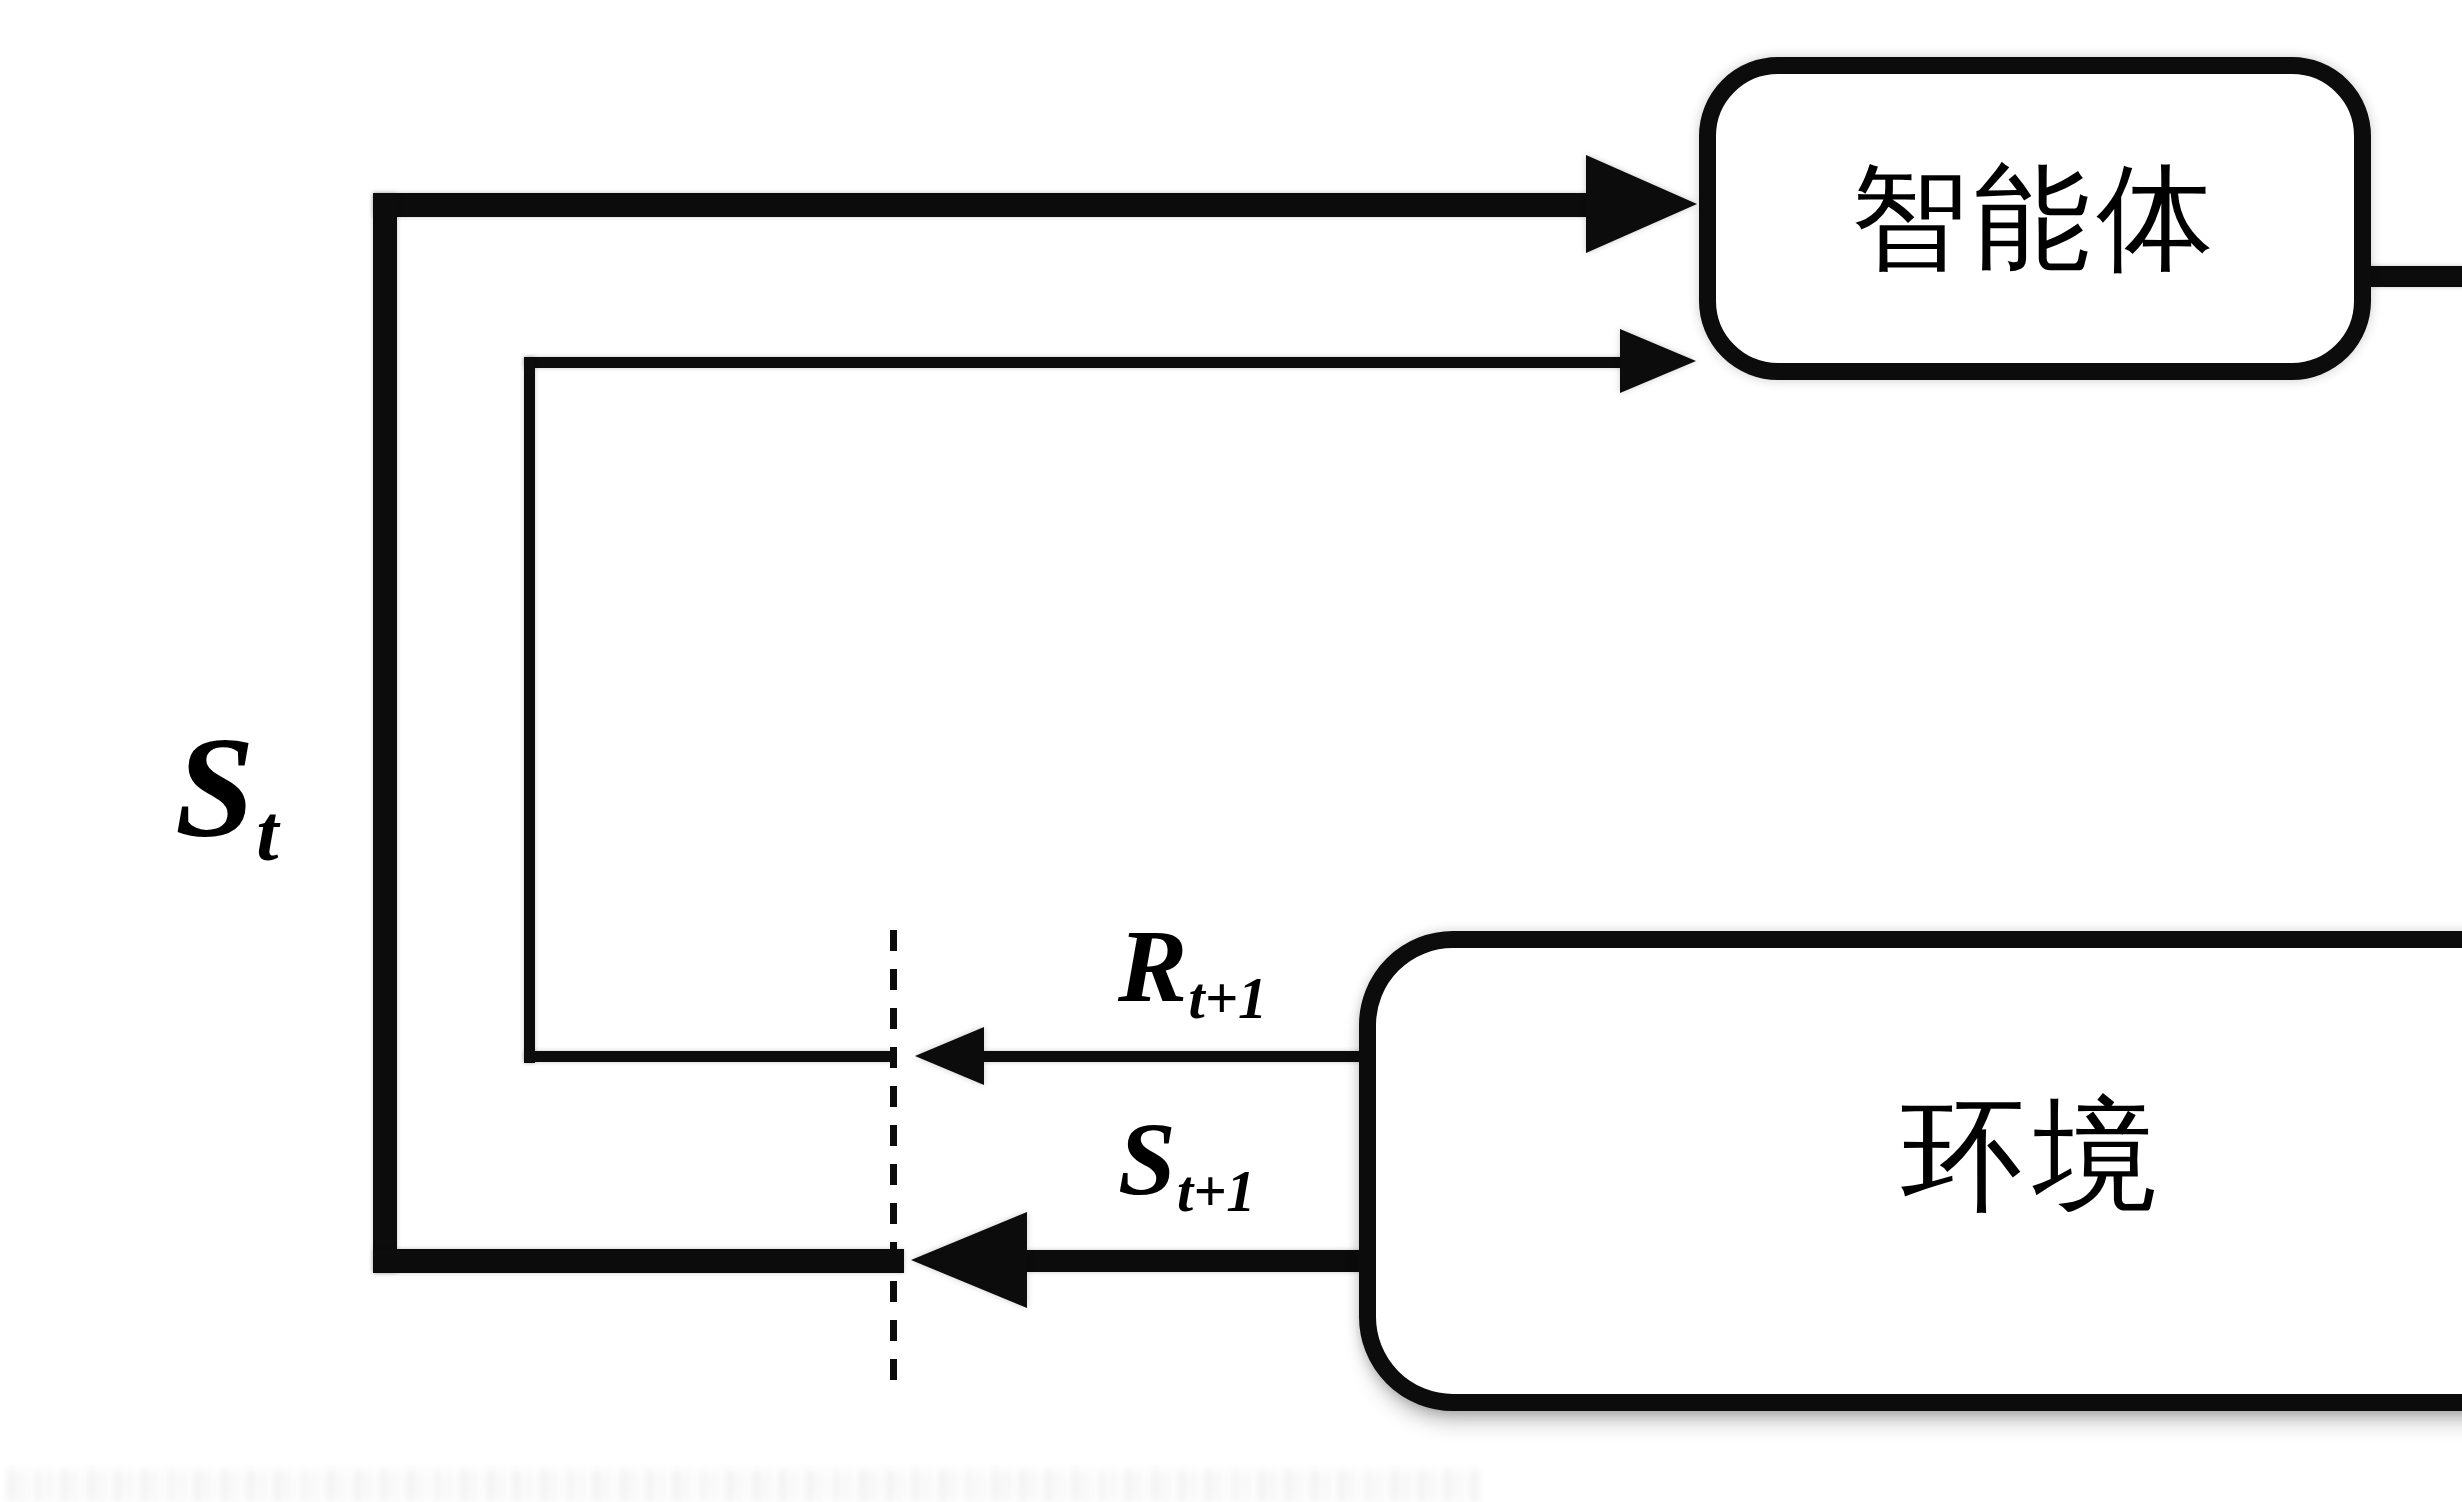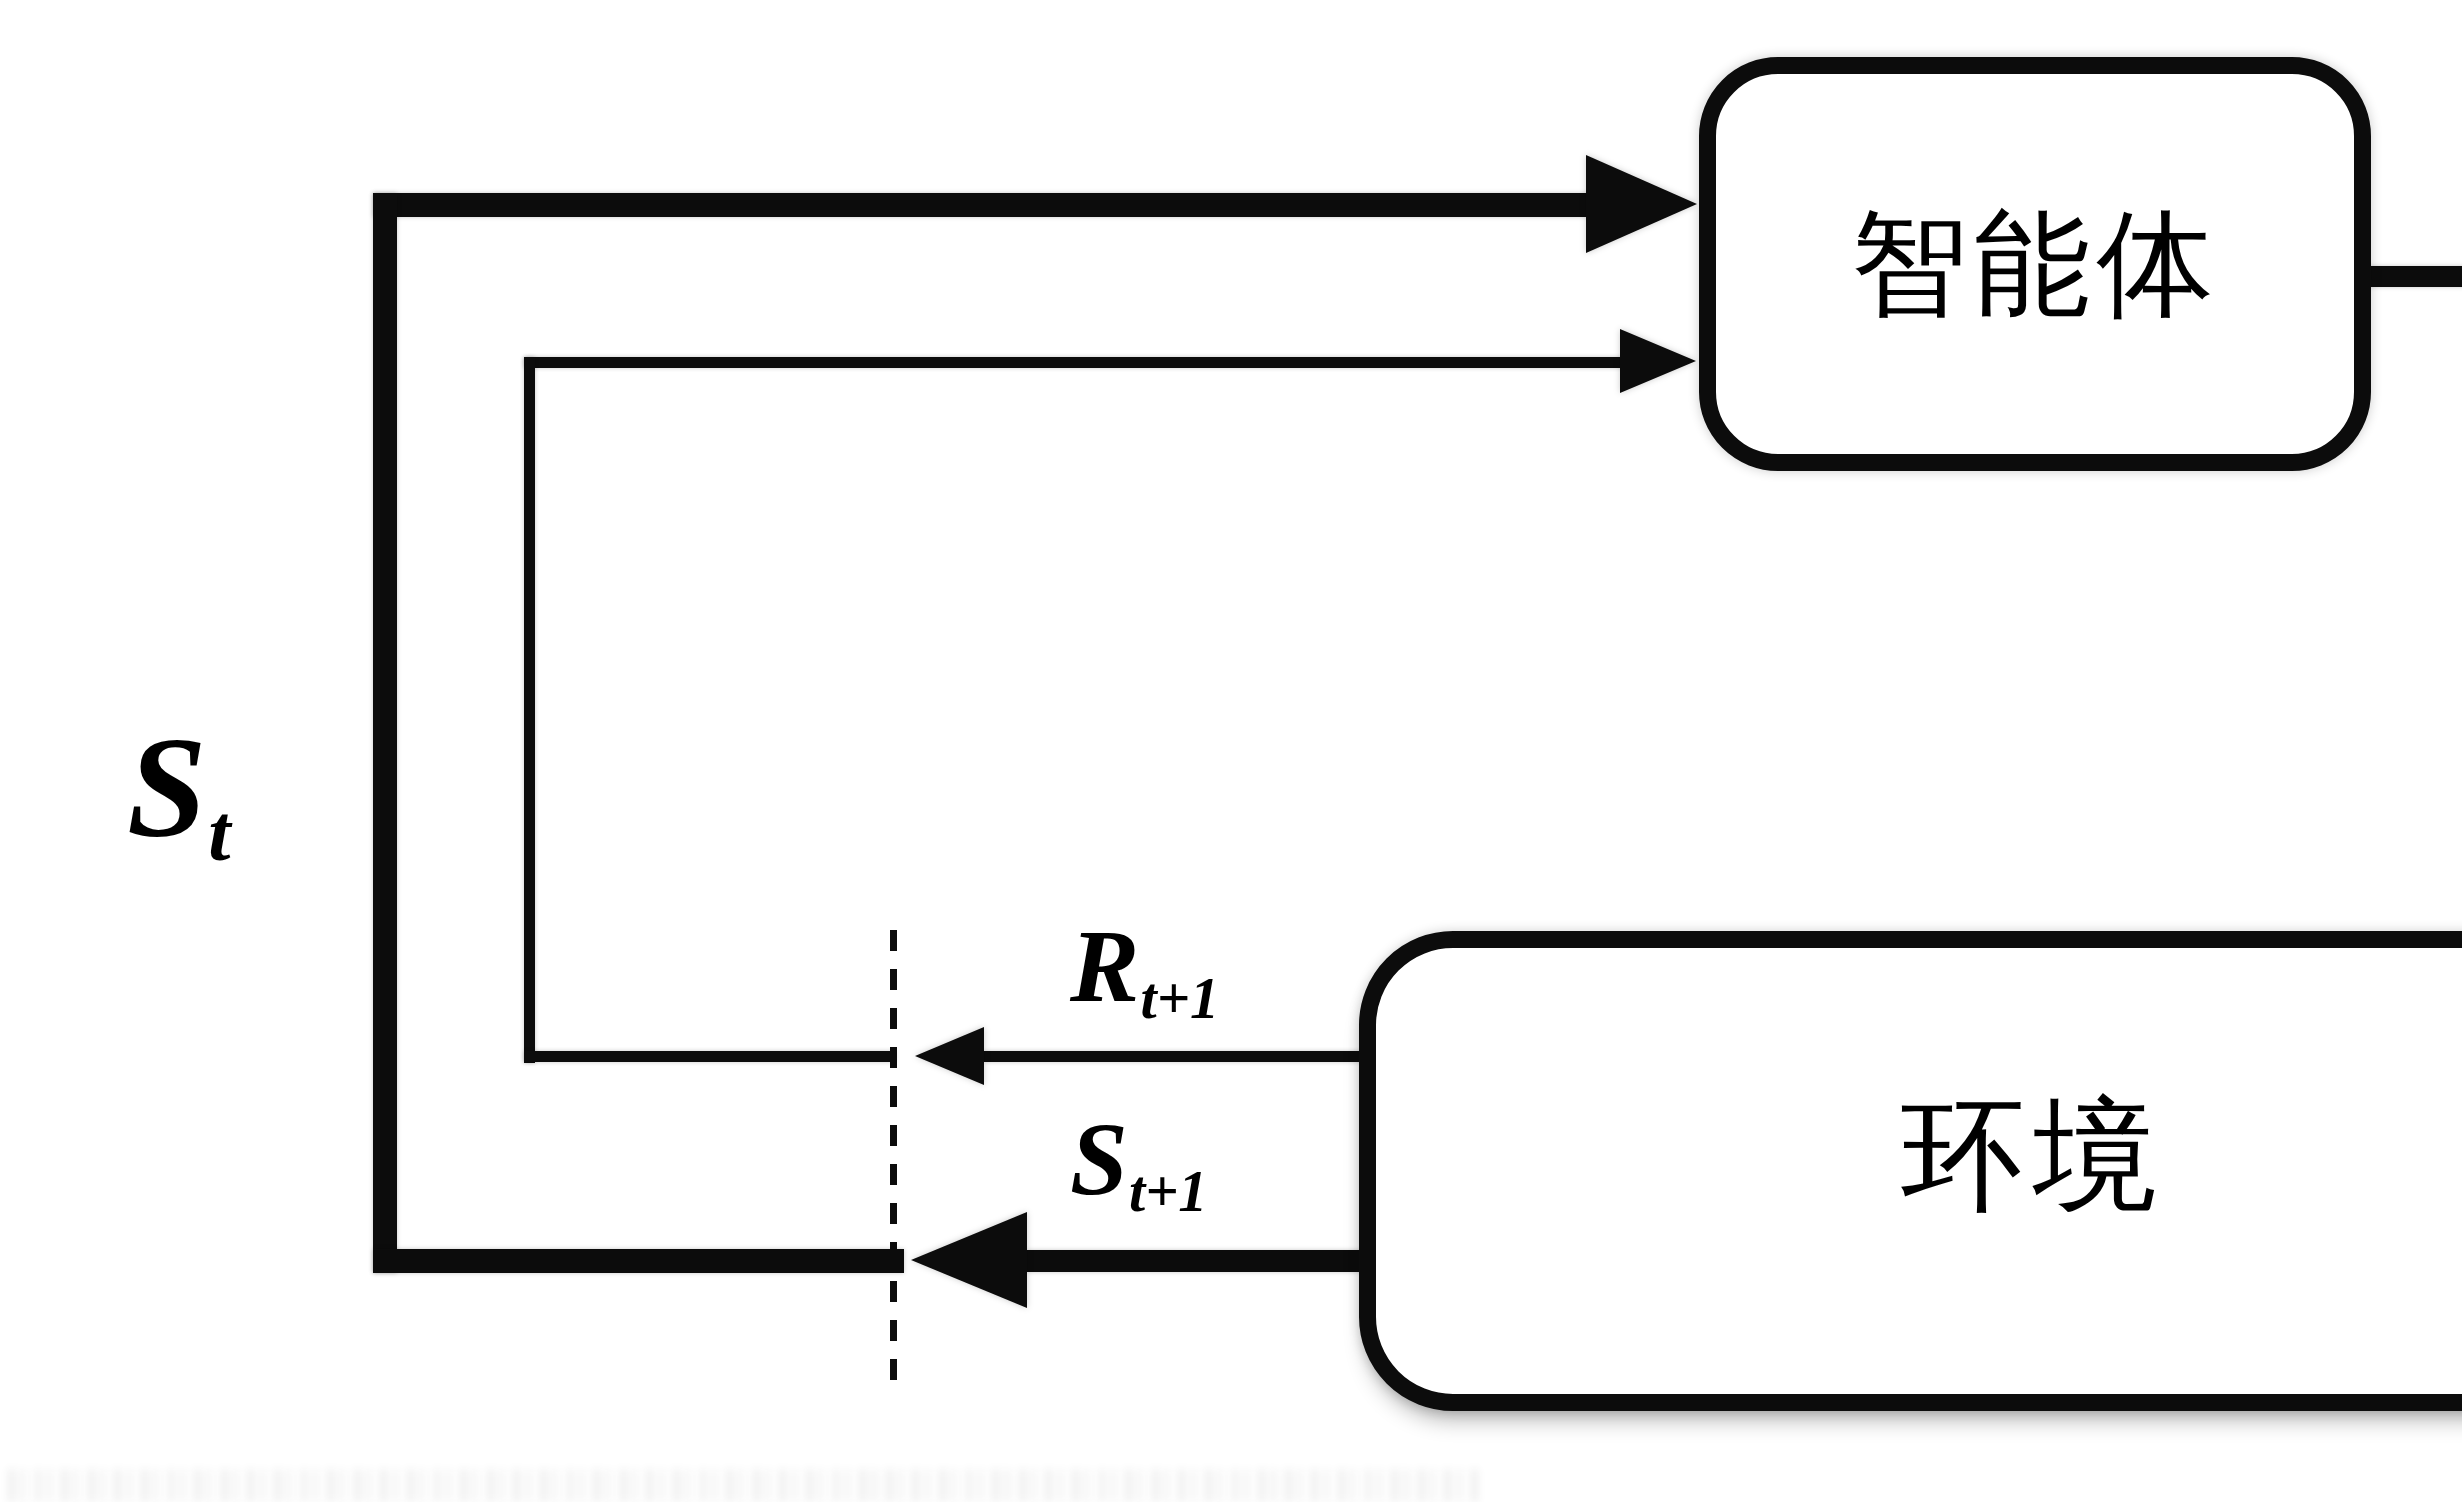--- a/index.html
+++ b/index.html
@@ -11,21 +11,21 @@
     font-family:"Liberation Serif","DejaVu Serif",serif;
     color:#000;
   }
   
   .node{
     position:absolute; box-sizing:border-box; background:#fff;
     border:17.7px solid var(--ink);
     display:flex; align-items:center; justify-content:center;
     box-shadow:0 0 11.8px rgba(0,0,0,.20);
   }
-  #agent-box{ left:1699px; top:57px;  width:672px; height:414px; border-radius:79px; }
+  #agent-box{ left:1699px; top:57px;  width:672px; height:323px; border-radius:79px; }
   #env-box  { left:1359px; top:931px; width:1348px; height:480px; border-radius:94px;
               box-shadow:0 16.7px 23.6px -9.8px rgba(0,0,0,.33), 0 0 11.8px rgba(0,0,0,.18); }
   .node-label{ font-size:117px; letter-spacing:5.9px; line-height:1; white-space:nowrap; }
   #env-box .node-label{ font-size:124px; letter-spacing:7.9px; transform:translateY(-13.8px); }
 
   
   .ln{ position:absolute; background:var(--ink); box-shadow:0 0 4.4px rgba(0,0,0,.22); }
   
   #state-arrow-top      { left:373px;  top:193px;  width:1223px; height:23.6px; }
   #state-loop-vertical  { left:373px;  top:193px;  width:23.6px;   height:1080px; }
@@ -52,21 +52,21 @@
     border-width:48px 116px 48px 0;  border-color:transparent var(--ink) transparent transparent; }
 
   
   #time-boundary{
     position:absolute; left:890px; top:930px; width:6.9px; height:463px;
     background:repeating-linear-gradient(180deg, var(--ink) 0 20.7px, transparent 20.7px 39px);
   }
 
   
   .cjk{ position:absolute; font-size:116px; line-height:1; letter-spacing:4.9px; white-space:nowrap; }
-  .sym{ position:absolute; font-style:italic; font-weight:700; line-height:1; white-space:nowrap; }
+  .sym{ position:absolute; font-style:italic; font-weight:700; line-height:1; white-space:nowrap;margin-left:48px; }
   .sym sub{ font-size:.56em; line-height:0; vertical-align:-0.30em; margin-left:.02em; }
   #label-state-cn { left:95px;  top:546px; }
   #label-state-symbol { left:127px;  top:717px; font-size:143px; }
   #label-reward-cn{ left:610px; top:566px; }
   #label-reward-symbol{ left:567px; top:721px; font-size:143px; }
   #label-next-reward-symbol{ left:1070px; top:914px; font-size:104px;font-family:Liberation Serif, serif; }
   #label-next-state-symbol { left:1070px; top:1107px; font-size:104px; }
 
   
   #caption-fragment{

